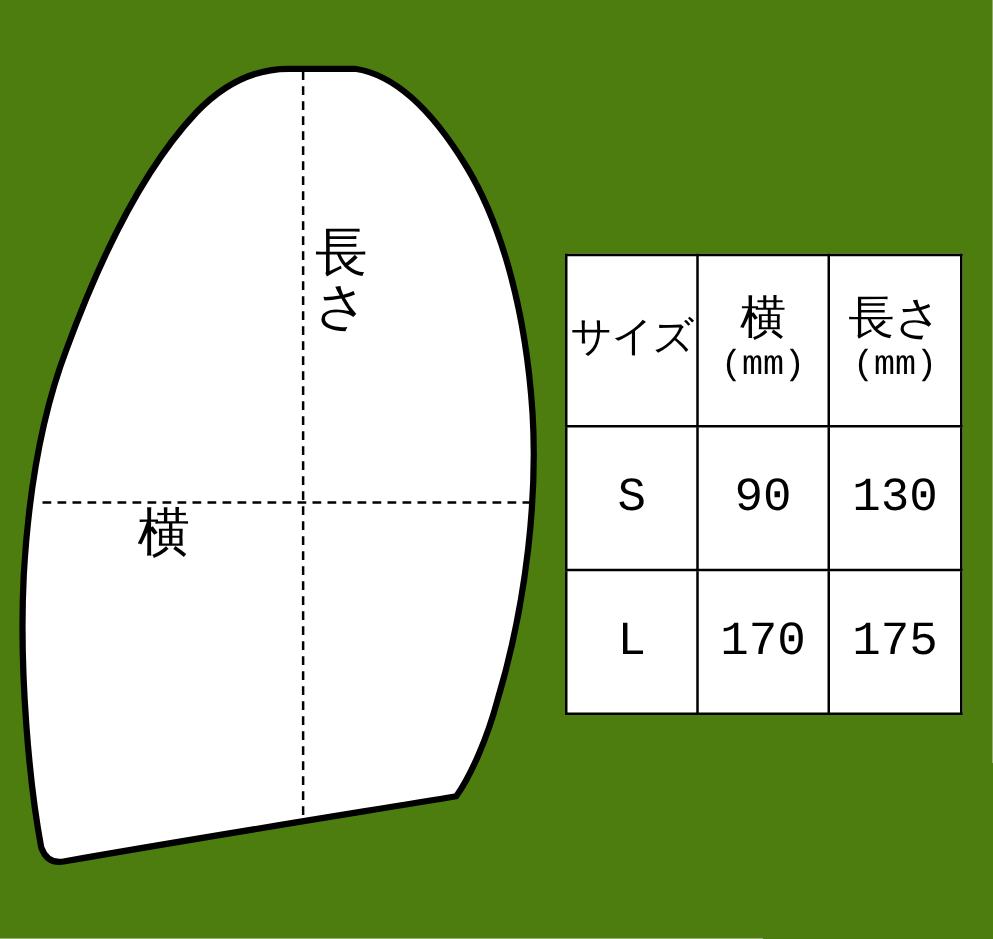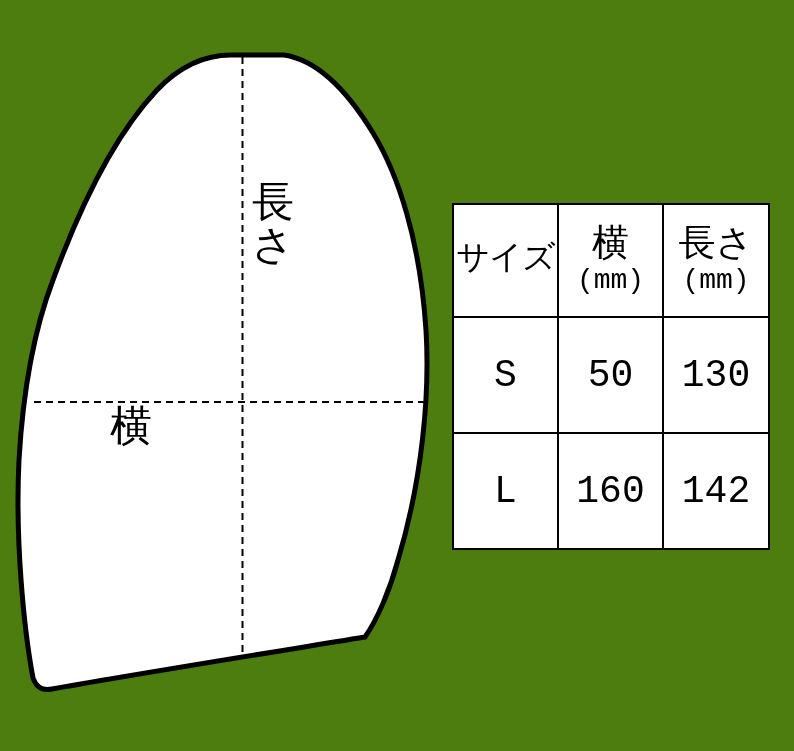--- a/index.html
+++ b/index.html
@@ -52,21 +52,21 @@
     background: #ffffff;
   }
   .size-table th, .size-table td {
     border: 2px solid #000000;
     text-align: center;
     vertical-align: middle;
     padding: 0;
     font-weight: normal;
     color: #000000;
   }
-  .size-table .row-header { height: 113px; border-radius: 31px; }
+  .size-table .row-header { height: 137px; border-radius: 31px; }
   .size-table .row-data   { height: 115px; }
   .col-size   { width: 103px; }
   .col-width  { width: 103px; }
   .col-length { width: 104px; }
   .hdr-main {
     display: block;
     font-size: 37px;
     line-height: 1.08;
   }
   .hdr-size {
@@ -129,33 +129,33 @@
           <span class="hdr-unit">(mm)</span>
         </th>
       </tr>
     </thead>
     <tbody>
       <tr class="row-data">
         <td>
           <span class="cell-value">S</span>
         </td>
         <td>
-          <span class="cell-value">50</span>
+          <span class="cell-value">90</span>
         </td>
         <td>
           <span class="cell-value">130</span>
         </td>
       </tr>
       <tr class="row-data">
         <td>
           <span class="cell-value">L</span>
         </td>
         <td>
-          <span class="cell-value">160</span>
+          <span class="cell-value">170</span>
         </td>
         <td>
-          <span class="cell-value">142</span>
+          <span class="cell-value">175</span>
         </td>
       </tr>
     </tbody>
   </table>
 
 </div>
 
 </body></html>

